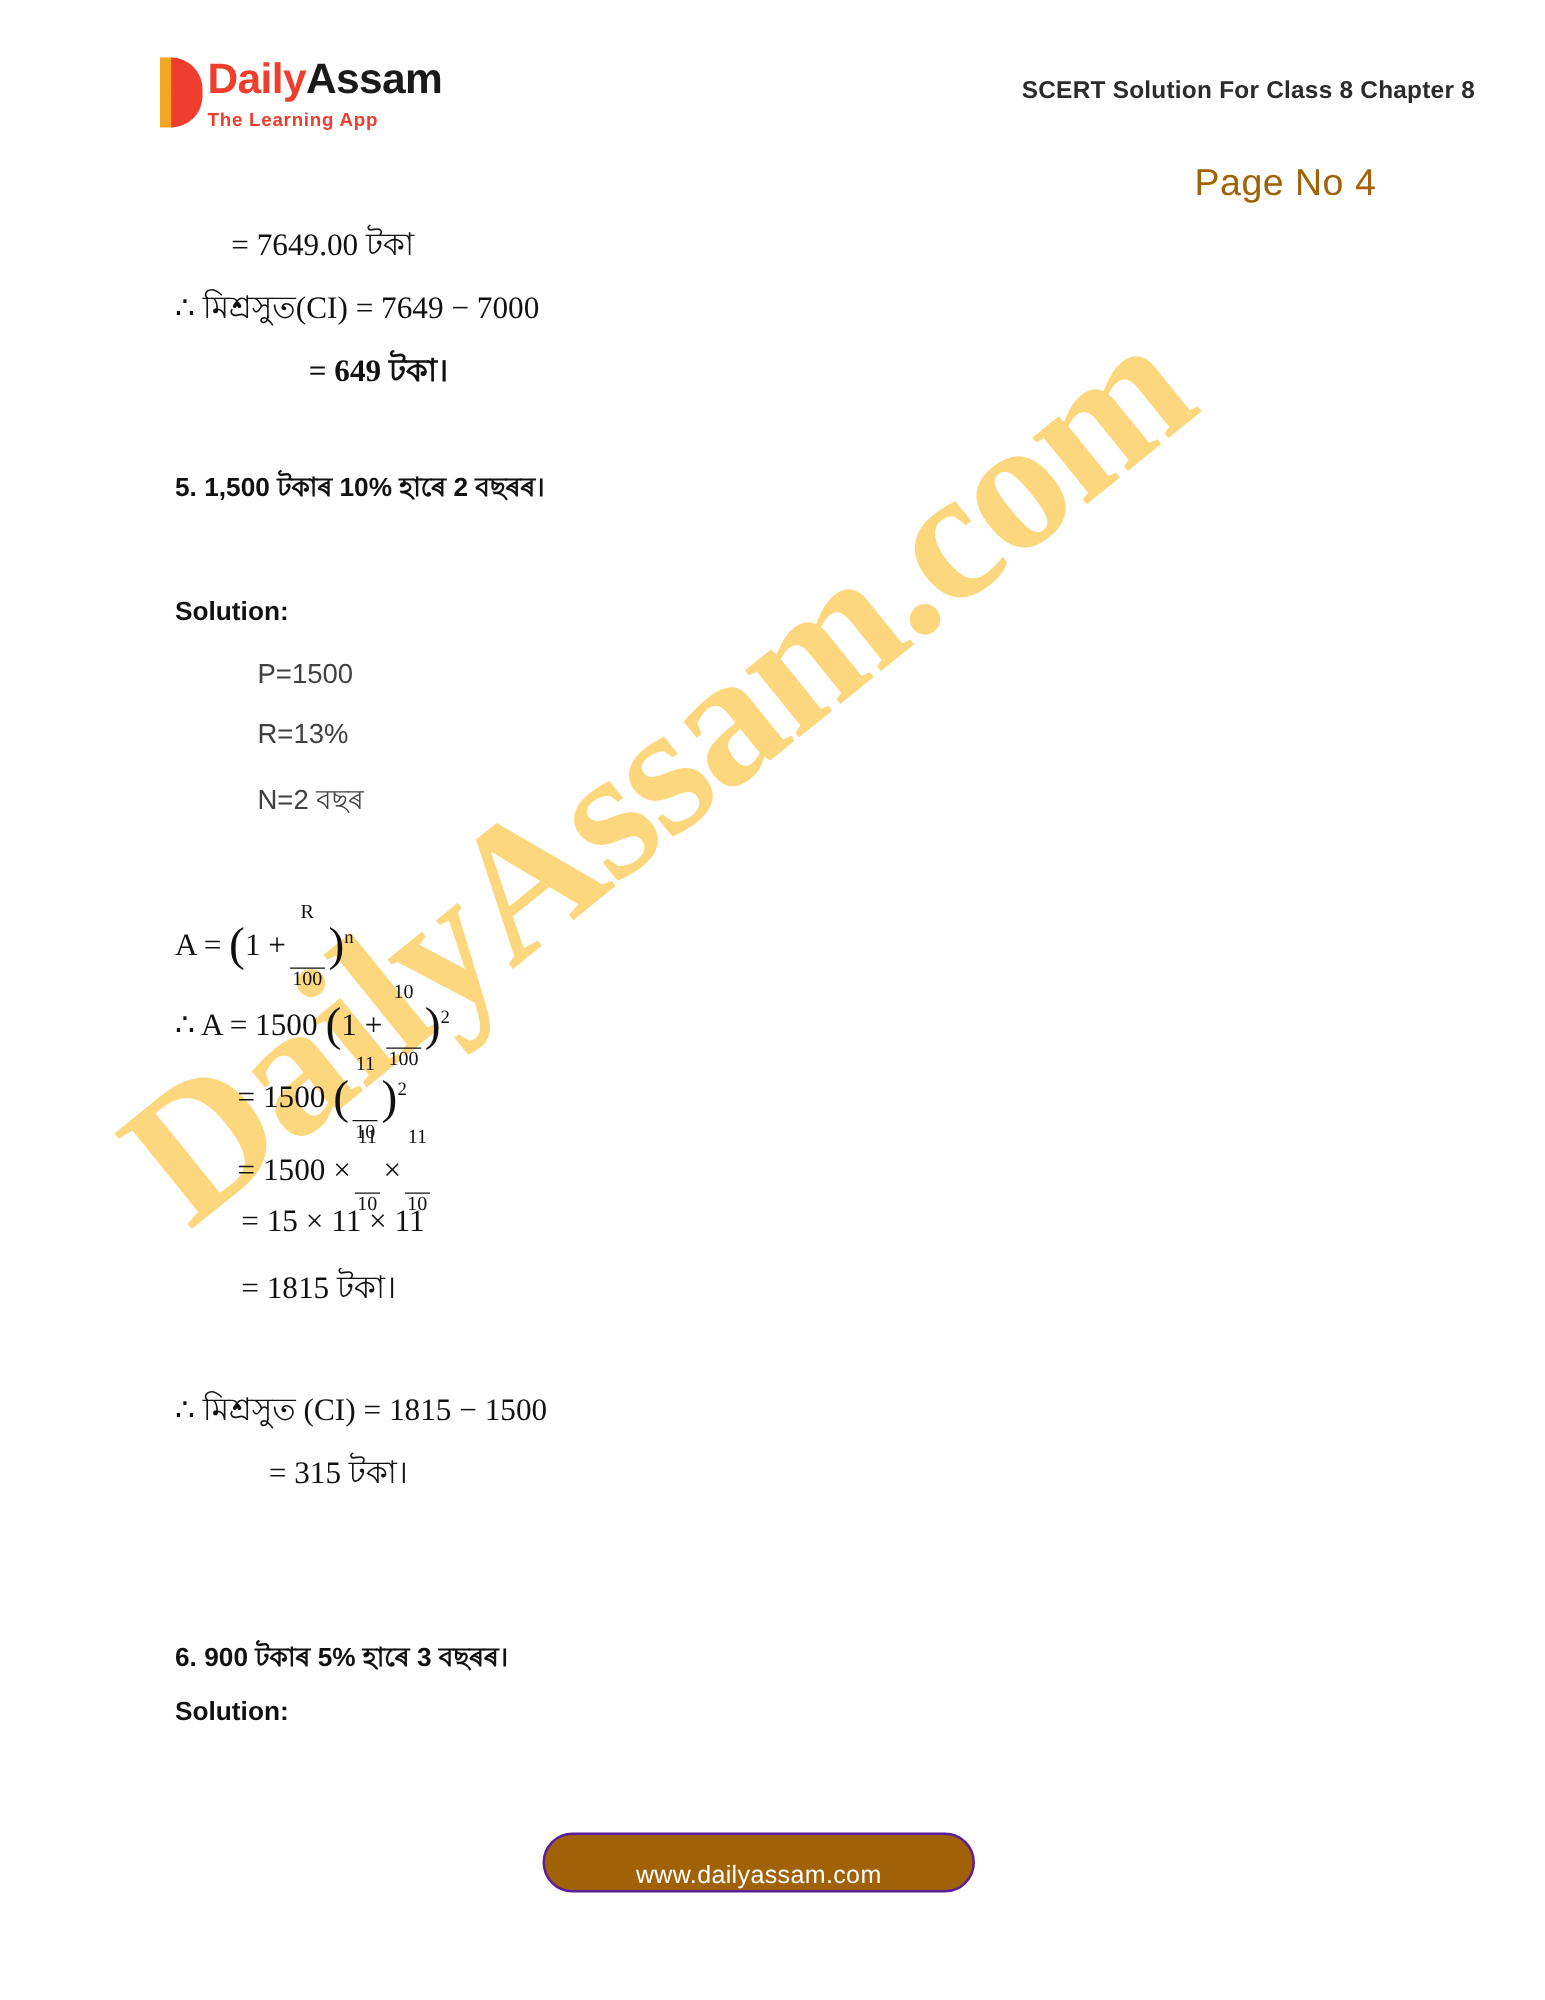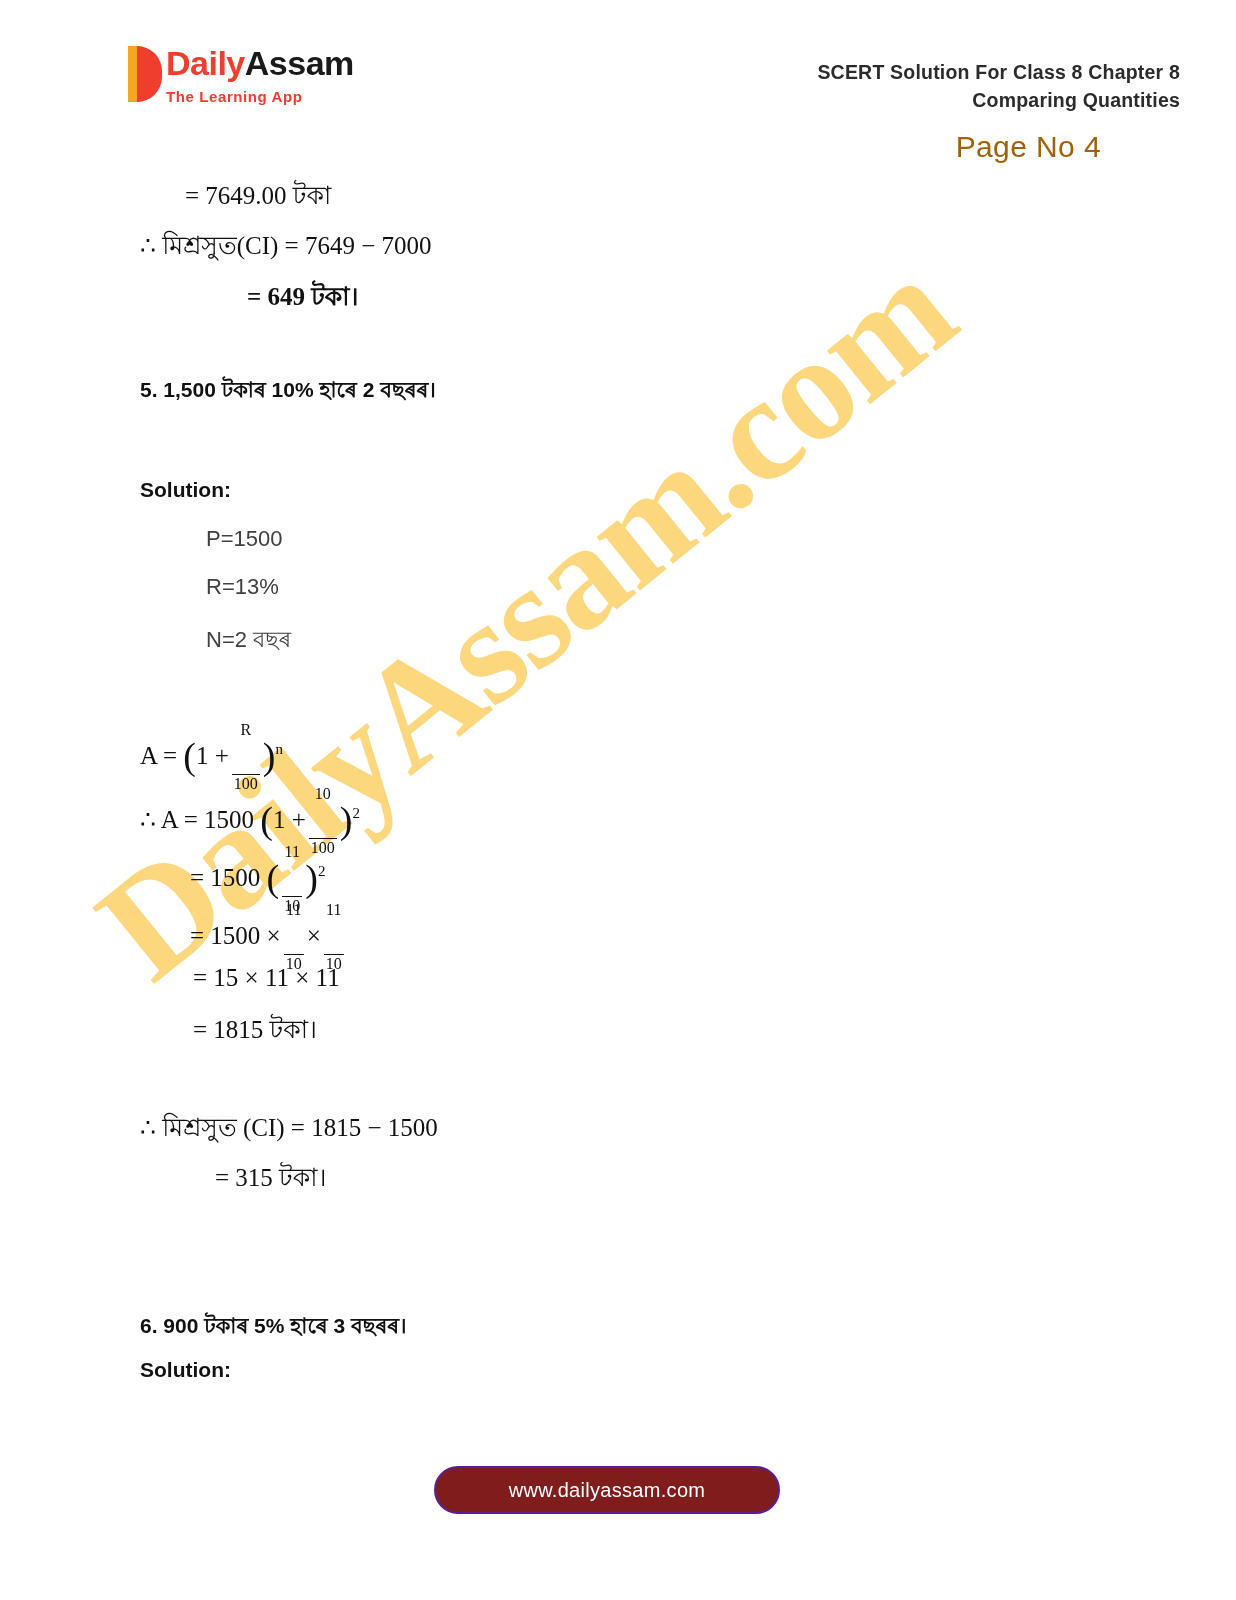--- a/index.html
+++ b/index.html
@@ -169,24 +169,24 @@
   }
 
   
   .footer-btn {
     position: absolute;
     left: 434px;
     top: 1466px;
     width: 342px;
     height: 44px;
     border-radius: 24px;
-    background: #7f1d1d;
+    background: #a16207;
     border: 2px solid #5b1e96;
     display: flex;
-    align-items: center;
+    align-items: flex-end;
     justify-content: center;
   }
   .footer-btn span {
     color: #ffffff;
     font-size: 20px;
     letter-spacing: 0.3px;
   }
 </style>
 </head>
 <body>
@@ -201,21 +201,20 @@
     <div class="logo-text">
       <div class="logo-title">
         <span class="daily">Daily</span><span class="assam">Assam</span>
       </div>
       <div class="logo-sub">The Learning App</div>
     </div>
   </div>
 
   <div class="header-right">
     <div class="header-line">SCERT Solution  For  Class 8 Chapter 8</div>
-    <div class="header-line">Comparing Quantities</div>
   </div>
 
   <div class="page-no">Page No 4</div>
 
   <div class="watermark">
     <span>DailyAssam.com</span>
   </div>
 
   <div class="content">
 

